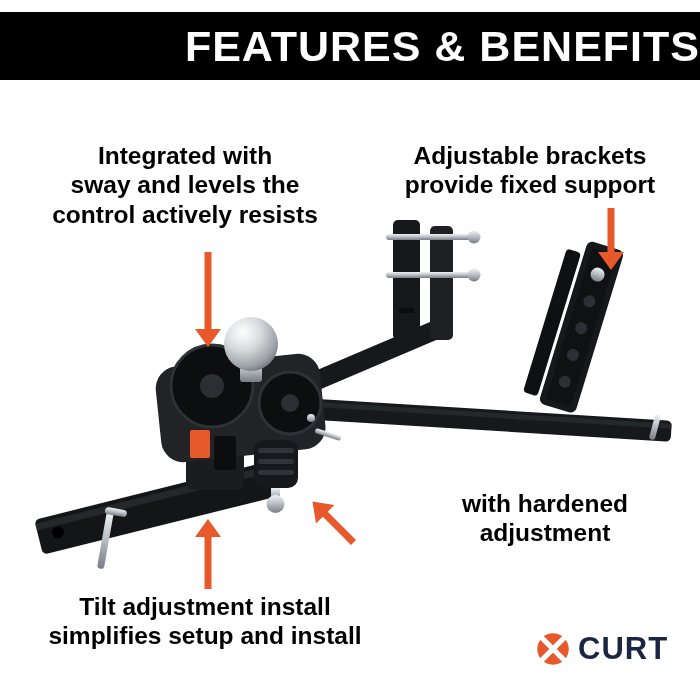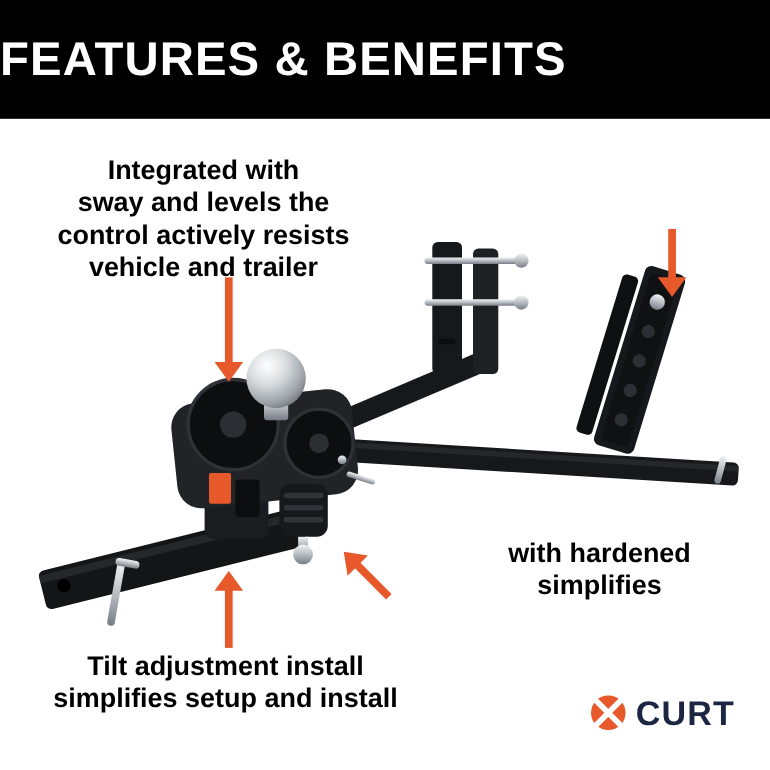--- a/index.html
+++ b/index.html
@@ -7,63 +7,66 @@
     --banner_bg:#000000;
     --banner_text:#ffffff;
     --text:#000000;
     --logo_text:#1b2643;
   }
   *{margin:0;padding:0;box-sizing:border-box}
   html,body{width:700px;height:700px}
   body{font-family:"Liberation Sans",sans-serif;background:#ffffff}
   .page{position:relative;width:700px;height:700px;background:#ffffff;overflow:hidden}
 
-  .banner{position:absolute;left:0;top:0;width:700px;height:108px;background:var(--banner_bg);
-          display:flex;align-items:center;justify-content:flex-start}
+  .banner{position:absolute;left:0;top:12px;width:700px;height:68px;background:var(--banner_bg);
+          display:flex;align-items:center;justify-content:flex-end}
   .banner-title{color:var(--banner_text);font-size:43px;font-weight:bold;letter-spacing:1px}
 
   .callout{position:absolute;text-align:center;color:var(--text);font-weight:bold;
            font-size:24.5px;line-height:1.2}
   .callout--sway{left:25px;top:141px;width:320px}
   .callout--brackets{left:380px;top:141px;width:300px}
   .callout--spring{left:400px;top:489px;width:290px}
   .callout--tilt{left:20px;top:592px;width:370px}
 
   .arrow{position:absolute}
   .af{fill:var(--accent)}
   .arrow--sway{left:195px;top:252px}
   .arrow--brackets{left:598px;top:208px}
   .arrow--spring{left:300px;top:489px}
   .arrow--tilt{left:195px;top:519px}
 
   .product{position:absolute;left:0;top:212px}
 
-  .logo{position:absolute;left:536px;top:631px;display:flex;gap:8px}
+  .logo{position:absolute;left:536px;top:631px;display:flex;align-items:center;gap:8px}
   .logo-brand{font-size:31px;font-weight:bold;letter-spacing:1px;color:var(--logo_text)}
 </style>
 </head>
 <body>
 
 <div class="page">
 
   <header class="banner">
     <div class="banner-title">FEATURES &amp; BENEFITS</div>
   </header>
 
   <div class="callout callout--sway">
     <div>Integrated with</div>
     <div>sway and levels the</div>
     <div>control actively resists</div>
-    <div>vehicle and trailer</div>
   </div>
 
+  <div class="callout callout--brackets">
+    <div>Adjustable brackets</div>
+    <div>provide fixed support</div>
+  </div>
 
   <div class="callout callout--spring">
     <div>with hardened</div>
-    <div>simplifies</div>
+    <div>adjustment</div>
   </div>
 
   <div class="callout callout--tilt">
     <div>Tilt adjustment install</div>
     <div>simplifies setup and install</div>
   </div>
 
   <svg class="product" width="700" height="380" viewBox="0 0 700 380">
     <defs>
       <radialGradient id="gBall" cx="35%" cy="28%" r="85%">

